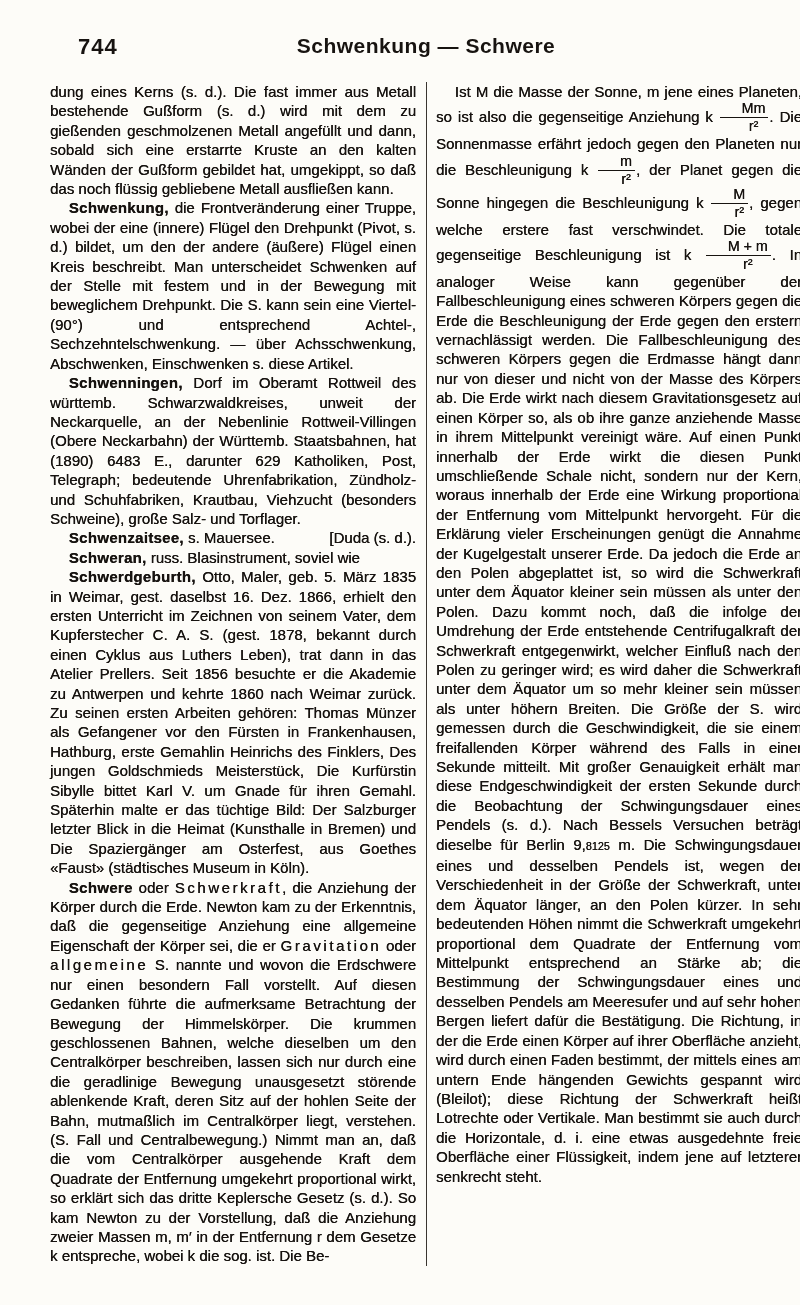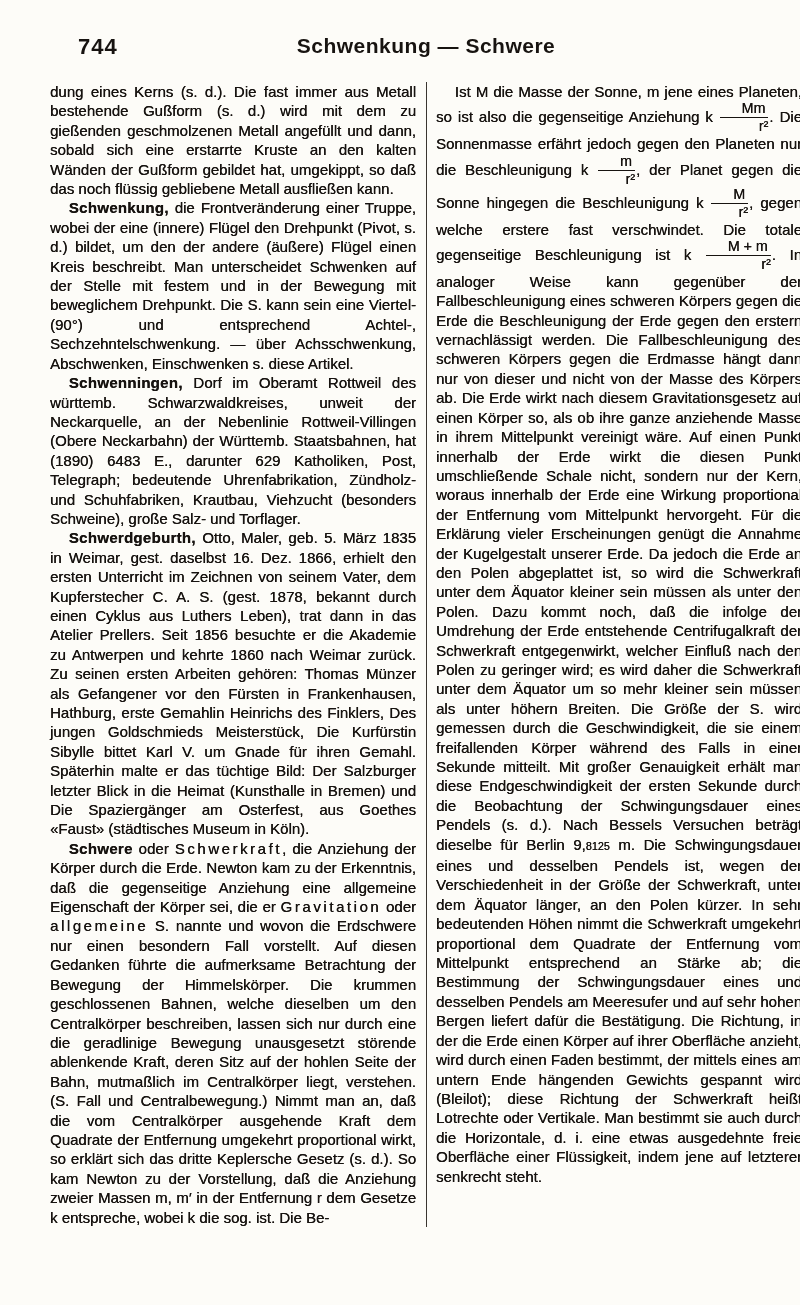--- a/index.html
+++ b/index.html
@@ -70,21 +70,21 @@
     letter-spacing: 0.17em;
   }
   .tuck {
     float: right;
   }
   .small {
     font-size: 0.72em;
   }
   .frac {
     display: inline-block;
-    text-align: right;
+    text-align: center;
     vertical-align: -0.62em;
     line-height: 1.05;
     font-size: 0.95em;
     padding: 0 1px;
   }
   .frac .num {
     display: block;
     border-bottom: 1px solid #171310;
     padding: 0 3px 1px;
   }
@@ -99,20 +99,22 @@
 <div class="page">
   <header class="page-header">
     <span class="page-number">744</span>
     <span class="running-title">Schwenkung — Schwere</span>
   </header>
   <div class="columns">
     <div class="column">
         <p class="para">dung eines Kerns (s. d.). Die fast immer aus Metall bestehende Gußform (s. d.) wird mit dem zu gießenden geschmolzenen Metall angefüllt und dann, sobald sich eine erstarrte Kruste an den kalten Wänden der Gußform gebildet hat, umgekippt, so daß das noch flüssig gebliebene Metall ausfließen kann.</p>
         <p class="para indent"><span class="bold">Schwenkung,</span> die Frontveränderung einer Truppe, wobei der eine (innere) Flügel den Drehpunkt (Pivot, s. d.) bildet, um den der andere (äußere) Flügel einen Kreis beschreibt. Man unterscheidet Schwenken auf der Stelle mit festem und in der Bewegung mit beweglichem Drehpunkt. Die S. kann sein eine Viertel- (90°) und entsprechend Achtel-, Sechzehntelschwenkung. — über Achsschwenkung, Abschwenken, Einschwenken s. diese Artikel.</p>
         <p class="para indent"><span class="bold">Schwenningen,</span> Dorf im Oberamt Rottweil des württemb. Schwarzwaldkreises, unweit der Neckarquelle, an der Nebenlinie Rottweil-Villingen (Obere Neckarbahn) der Württemb. Staatsbahnen, hat (1890) 6483 E., darunter 629 Katholiken, Post, Telegraph; bedeutende Uhrenfabrikation, Zündholz- und Schuhfabriken, Krautbau, Viehzucht (besonders Schweine), große Salz- und Torflager.</p>
+        <p class="para indent"><span class="bold">Schwenzaitsee,</span> s. Mauersee.<span class="tuck">[Duda (s. d.).</span></p>
+        <p class="para indent"><span class="bold">Schweran,</span> russ. Blasinstrument, soviel wie</p>
         <p class="para indent"><span class="bold">Schwerdgeburth,</span> Otto, Maler, geb. 5. März 1835 in Weimar, gest. daselbst 16. Dez. 1866, erhielt den ersten Unterricht im Zeichnen von seinem Vater, dem Kupferstecher C. A. S. (gest. 1878, bekannt durch einen Cyklus aus Luthers Leben), trat dann in das Atelier Prellers. Seit 1856 besuchte er die Akademie zu Antwerpen und kehrte 1860 nach Weimar zurück. Zu seinen ersten Arbeiten gehören: Thomas Münzer als Gefangener vor den Fürsten in Frankenhausen, Hathburg, erste Gemahlin Heinrichs des Finklers, Des jungen Goldschmieds Meisterstück, Die Kurfürstin Sibylle bittet Karl V. um Gnade für ihren Gemahl. Späterhin malte er das tüchtige Bild: Der Salzburger letzter Blick in die Heimat (Kunsthalle in Bremen) und Die Spaziergänger am Osterfest, aus Goethes «Faust» (städtisches Museum in Köln).</p>
         <p class="para indent"><span class="bold">Schwere</span> oder <span class="spaced">Schwerkraft</span>, die Anziehung der Körper durch die Erde. Newton kam zu der Erkenntnis, daß die gegenseitige Anziehung eine allgemeine Eigenschaft der Körper sei, die er <span class="spaced">Gravitation</span> oder <span class="spaced">allgemeine</span> S. nannte und wovon die Erdschwere nur einen besondern Fall vorstellt. Auf diesen Gedanken führte die aufmerksame Betrachtung der Bewegung der Himmelskörper. Die krummen geschlossenen Bahnen, welche dieselben um den Centralkörper beschreiben, lassen sich nur durch eine die geradlinige Bewegung unausgesetzt störende ablenkende Kraft, deren Sitz auf der hohlen Seite der Bahn, mutmaßlich im Centralkörper liegt, verstehen. (S. Fall und Centralbewegung.) Nimmt man an, daß die vom Centralkörper ausgehende Kraft dem Quadrate der Entfernung umgekehrt proportional wirkt, so erklärt sich das dritte Keplersche Gesetz (s. d.). So kam Newton zu der Vorstellung, daß die Anziehung zweier Massen m, m′ in der Entfernung r dem Gesetze k  entspreche, wobei k die sog.  ist. Die Be-</p>
       </div>
     <div class="divider"></div>
     <div class="column">
         <p class="para indent">Ist M die Masse der Sonne, m jene eines Planeten, so ist also die gegenseitige Anziehung k <span class="frac"><span class="num">Mm</span><span class="den">r²</span></span>. Die Sonnenmasse erfährt jedoch gegen den Planeten nur die Beschleunigung k <span class="frac"><span class="num">m</span><span class="den">r²</span></span>, der Planet gegen die Sonne hingegen die Beschleunigung k <span class="frac"><span class="num">M</span><span class="den">r²</span></span>, gegen welche erstere fast verschwindet. Die totale gegenseitige Beschleunigung ist k <span class="frac"><span class="num">M + m</span><span class="den">r²</span></span>. In analoger Weise kann gegenüber der Fallbeschleunigung eines schweren Körpers gegen die Erde die Beschleunigung der Erde gegen den erstern vernachlässigt werden. Die Fallbeschleunigung des schweren Körpers gegen die Erdmasse hängt dann nur von dieser und nicht von der Masse des Körpers ab. Die Erde wirkt nach diesem Gravitationsgesetz auf einen Körper so, als ob ihre ganze anziehende Masse in ihrem Mittelpunkt vereinigt wäre. Auf einen Punkt innerhalb der Erde wirkt die diesen Punkt umschließende Schale nicht, sondern nur der Kern, woraus innerhalb der Erde eine Wirkung proportional der Entfernung vom Mittelpunkt hervorgeht. Für die Erklärung vieler Erscheinungen genügt die Annahme der Kugelgestalt unserer Erde. Da jedoch die Erde an den Polen abgeplattet ist, so wird die Schwerkraft unter dem Äquator kleiner sein müssen als unter den Polen. Dazu kommt noch, daß die infolge der Umdrehung der Erde entstehende Centrifugalkraft der Schwerkraft entgegenwirkt, welcher Einfluß nach den Polen zu geringer wird; es wird daher die Schwerkraft unter dem Äquator um so mehr kleiner sein müssen als unter höhern Breiten. Die Größe der S. wird gemessen durch die Geschwindigkeit, die sie einem freifallenden Körper während des Falls in einer Sekunde mitteilt. Mit großer Genauigkeit erhält man diese Endgeschwindigkeit der ersten Sekunde durch die Beobachtung der Schwingungsdauer eines Pendels (s. d.). Nach Bessels Versuchen beträgt dieselbe für Berlin 9,<span class="small">8125</span> m. Die Schwingungsdauer eines und desselben Pendels ist, wegen der Verschiedenheit in der Größe der Schwerkraft, unter dem Äquator länger, an den Polen kürzer. In sehr bedeutenden Höhen nimmt die Schwerkraft umgekehrt proportional dem Quadrate der Entfernung vom Mittelpunkt entsprechend an Stärke ab; die Bestimmung der Schwingungsdauer eines und desselben Pendels am Meeresufer und auf sehr hohen Bergen liefert dafür die Bestätigung. Die Richtung, in der die Erde einen Körper auf ihrer Oberfläche anzieht, wird durch einen Faden bestimmt, der mittels eines am untern Ende hängenden Gewichts gespannt wird (Bleilot); diese Richtung der Schwerkraft heißt Lotrechte oder Vertikale. Man bestimmt sie auch durch die Horizontale, d. i. eine etwas ausgedehnte freie Oberfläche einer Flüssigkeit, indem jene auf letzterer senkrecht steht.</p>
       </div>
   </div>
 </div>
 

